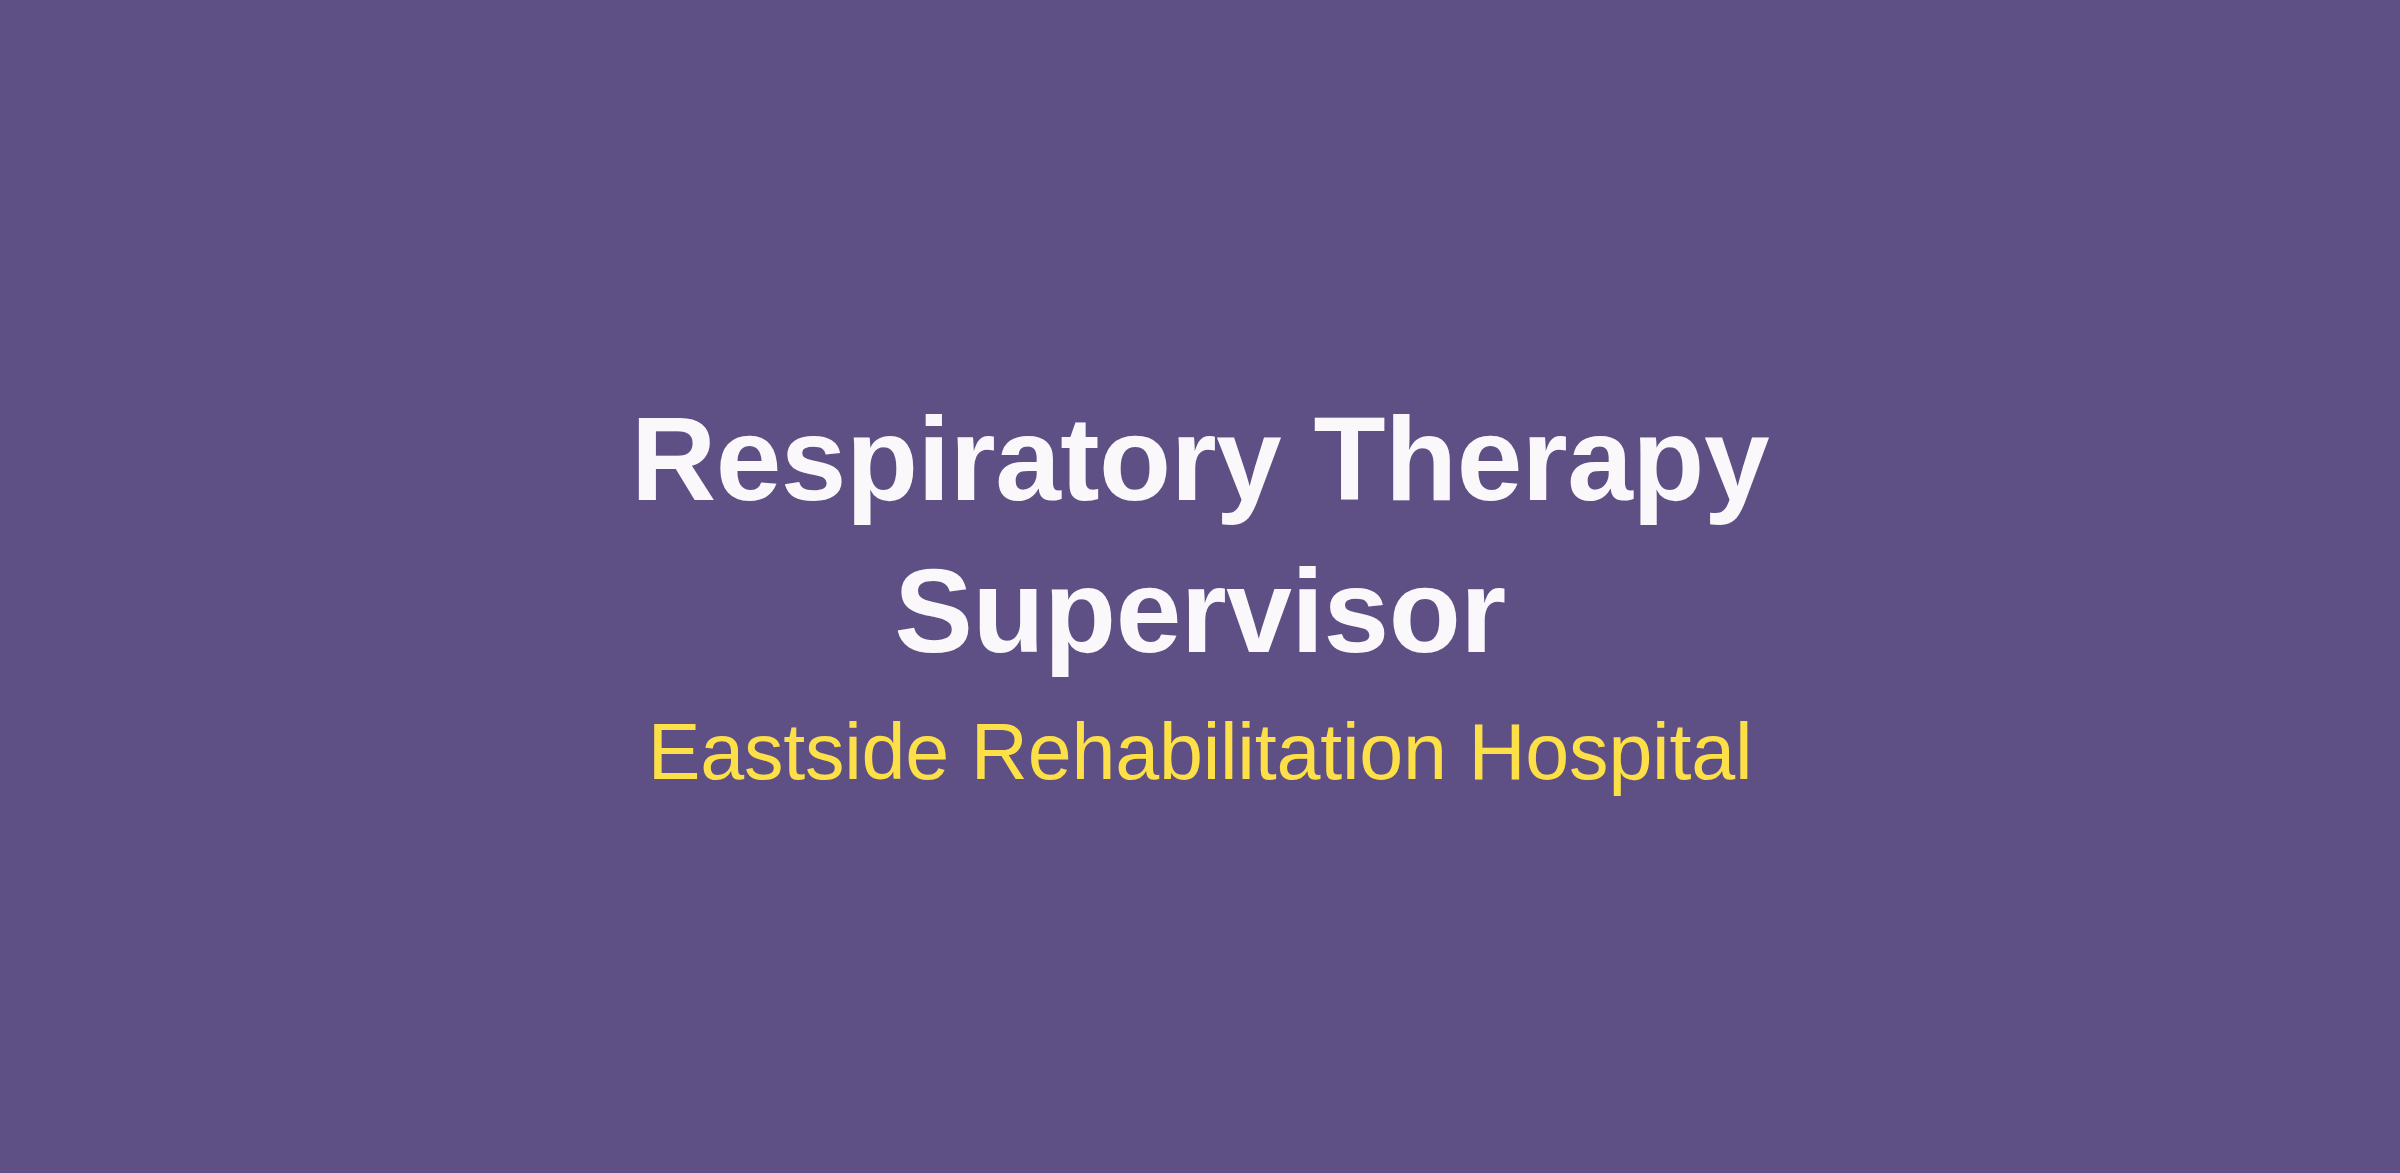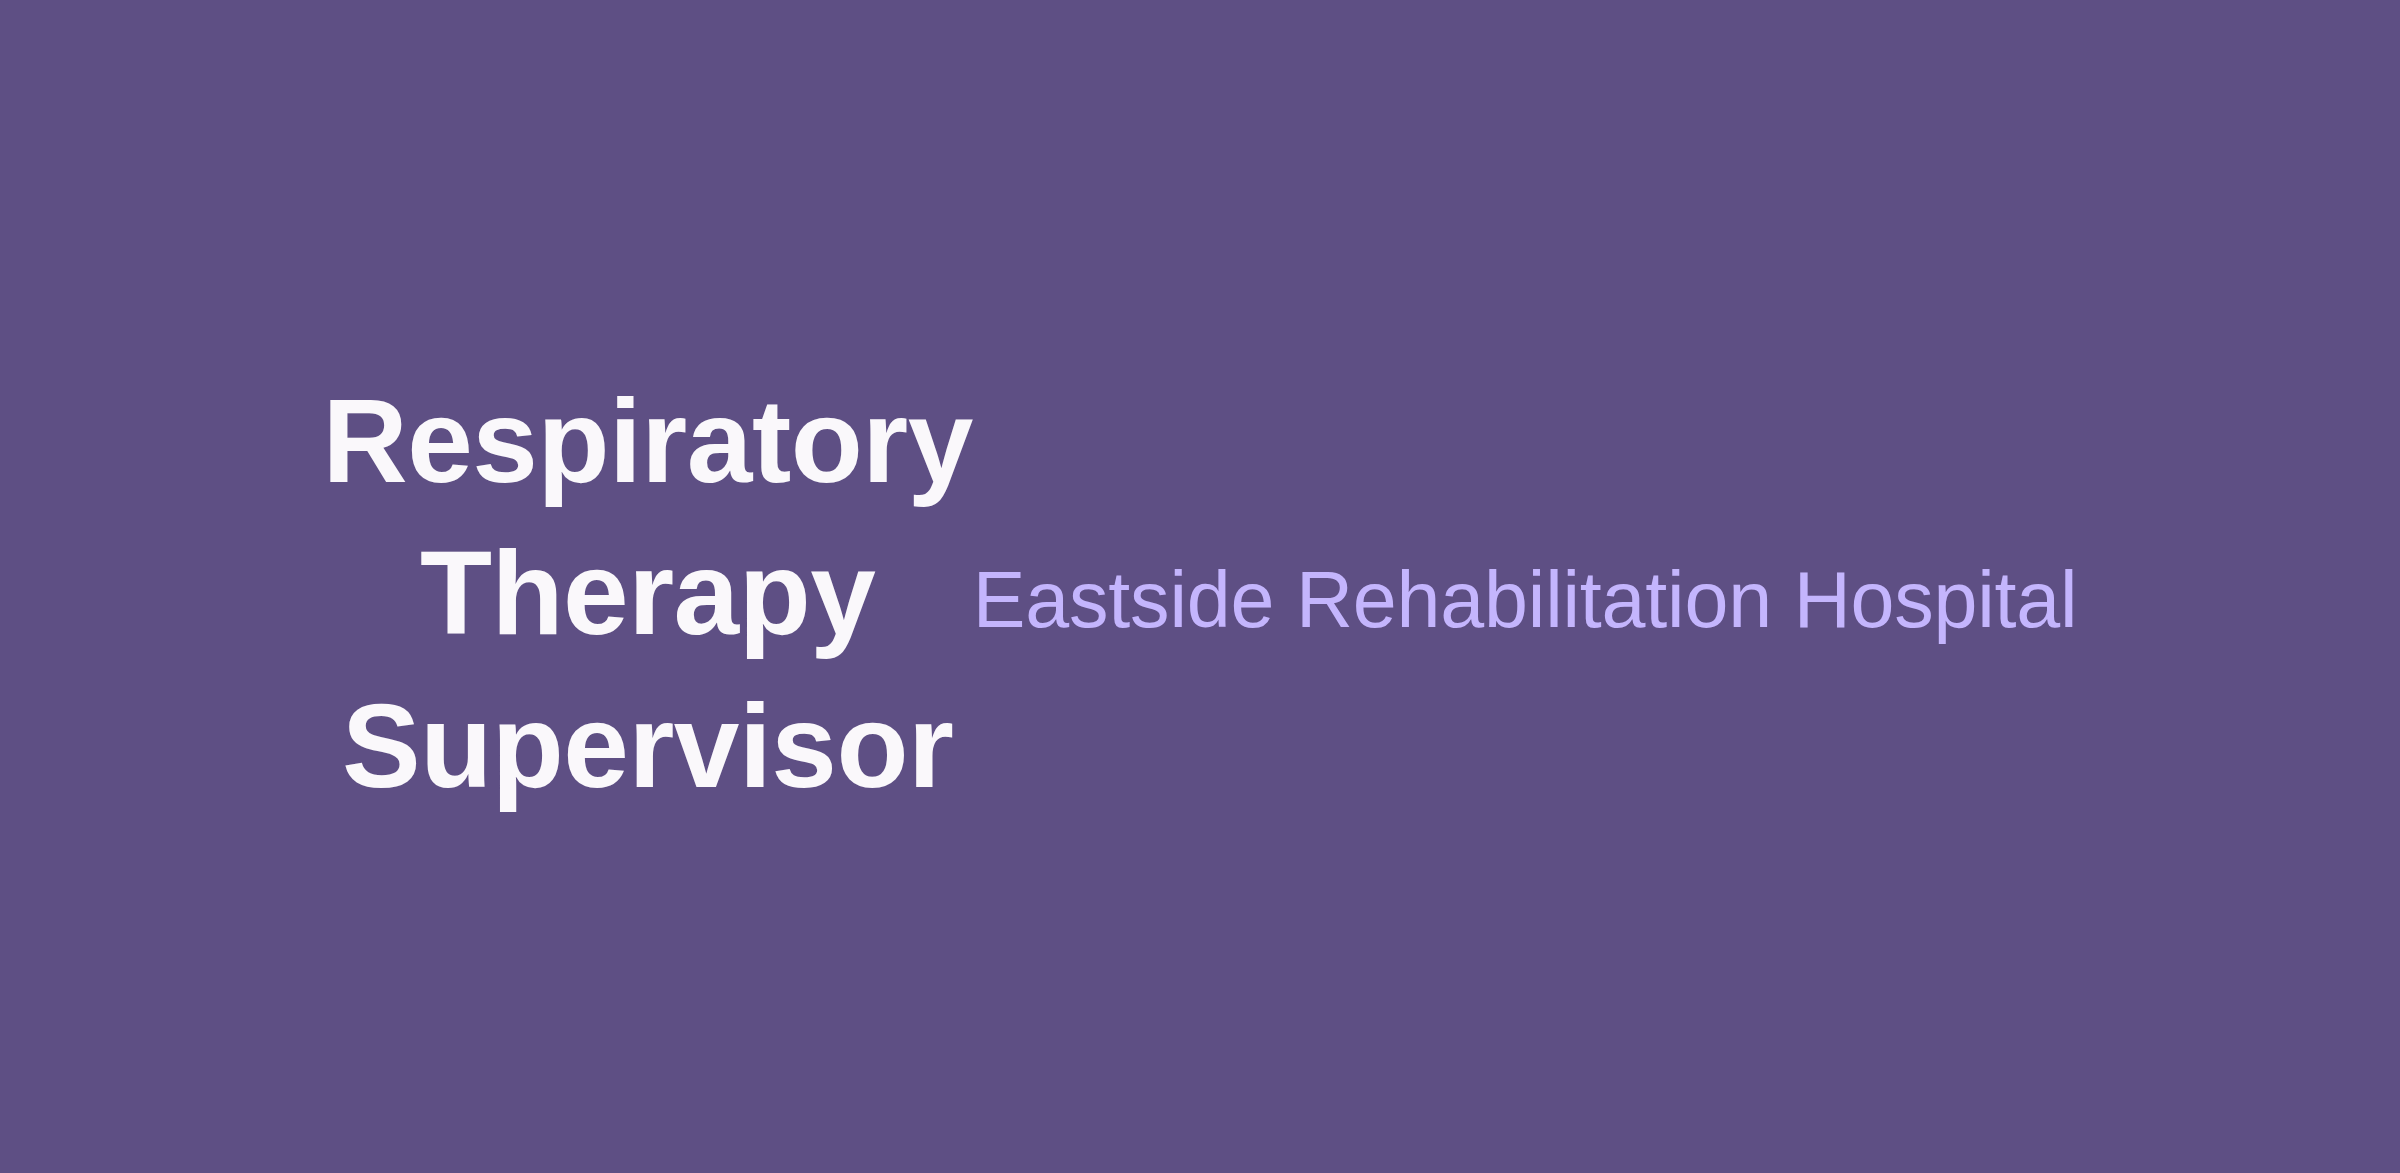--- a/index.html
+++ b/index.html
@@ -24,21 +24,21 @@
     flex-direction: column;
     align-items: center;
     justify-content: center;
     text-align: center;
     padding: 0 120px;
     box-sizing: border-box;
   }
 
   .hero-inner {
     display: flex;
-    flex-direction: row;
+    flex-direction: column;
     align-items: center;
     justify-content: center;
     width: 1230px;
     margin-top: 14px;
   }
 
   .hero-title {
     font-size: 118px;
     font-weight: 700;
     line-height: 1.29;
@@ -46,21 +46,21 @@
     letter-spacing: -0.5px;
     margin: 0;
     text-align: center;
     width: 1200px;
   }
 
   .hero-subtitle {
     font-size: 79px;
     font-weight: 400;
     line-height: 1.3;
-    color: #c4b5fd;
+    color: #fde047;
     letter-spacing: -0.2px;
     margin: 14px 0 0 0;
     text-align: center;
     white-space: nowrap;
   }
 </style>
 </head>
 <body>
 
 <div class="hero-card">

